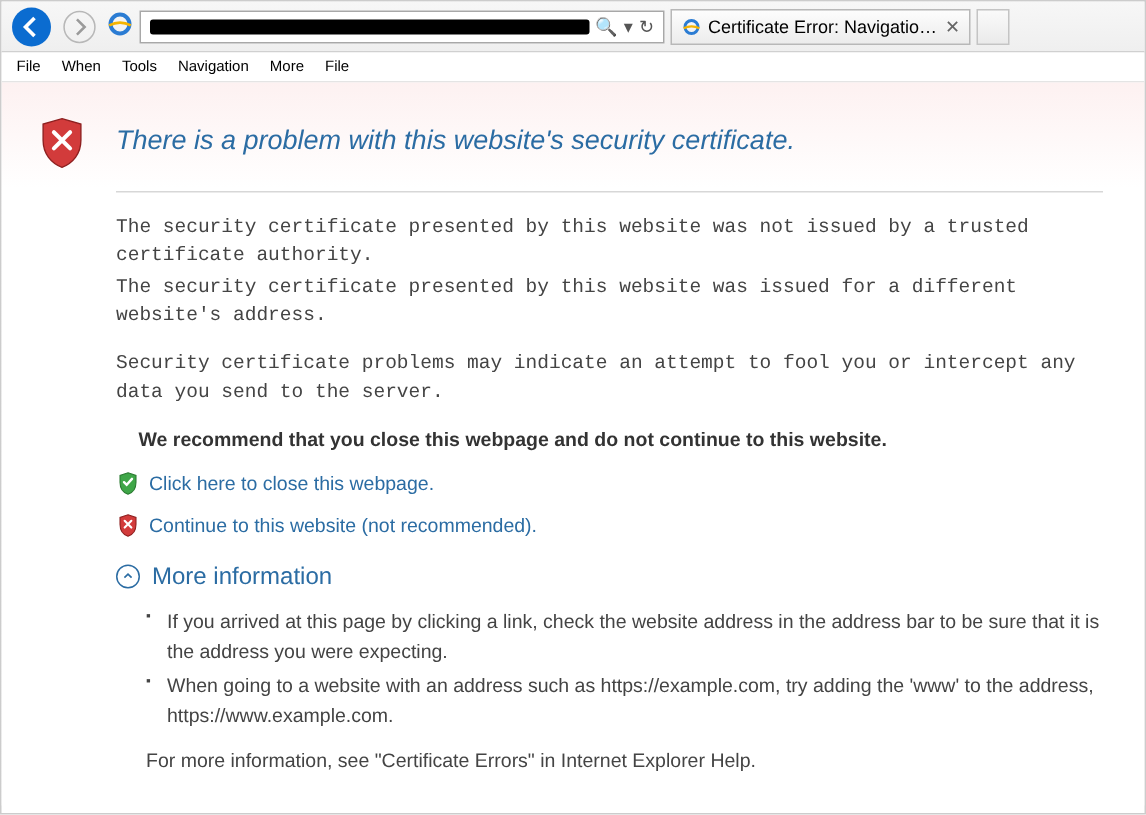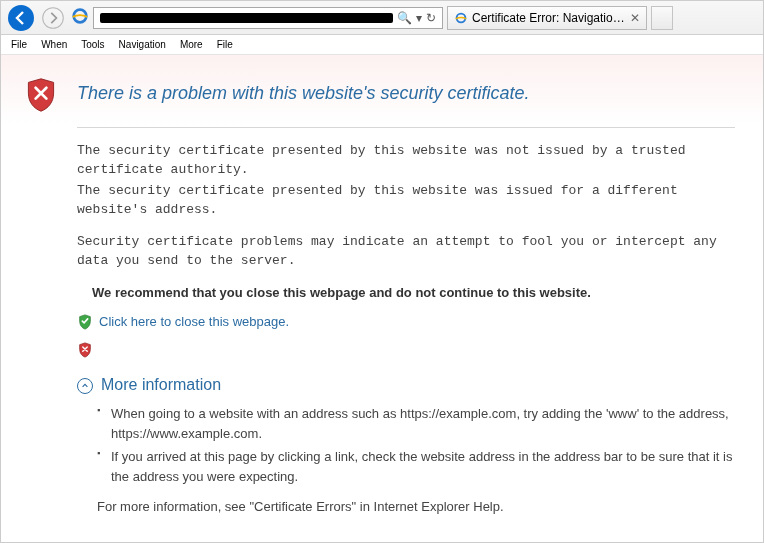--- a/index.html
+++ b/index.html
@@ -86,21 +86,21 @@
   hr.sep { border:none; border-top:1px solid #d7d7d7; margin:8px 0 14px 0; }
   .para { color:#444; line-height:1.45; margin:0 0 14px 0;font-family:Liberation Mono, monospace; }
   .strong-para { font-weight:600; color:#333; margin:0 0 14px 15px; }
   .action-link {
     display:flex; align-items:flex-start; gap:6px;
     color:#2b6ca3; cursor:pointer; margin-bottom:12px;
     text-decoration:none; font-size:13px;
   }
   .ico { width:16px; height:16px; flex:0 0 16px; }
   .more-info-head {
-    display:flex; align-items:flex-end; gap:8px;
+    display:flex; align-items:flex-start; gap:8px;
     color:#2b6ca3; font-size:16px; margin:18px 0 10px 0; cursor:pointer;
   }
   .chev-circle {
     width:16px; height:16px; border:1px solid #2b6ca3; border-radius:50%;
     display:flex; align-items:center; justify-content:center; color:#2b6ca3; font-size:10px;
   }
   ul.bullets { list-style:none; padding-left:20px; margin:0 0 12px 0; color:#444; }
   ul.bullets li { position:relative; padding-left:14px; line-height:1.5; margin-bottom:4px; }
   ul.bullets li::before { content:"▪"; position:absolute; left:0; top:0; color:#444; font-size:9px; }
   .footer-line { color:#444; margin-left:20px; }
@@ -180,31 +180,32 @@
         <path d="M5 8 L7 10 L11 5.5" stroke="#fff" stroke-width="1.8" fill="none" stroke-linecap="round"></path>
       </svg>
       <span>Click here to close this webpage.</span>
     </a>
 
     <a class="action-link">
       <svg class="ico" viewBox="0 0 16 18">
         <path d="M8 1 L14 3 V8 C14 13 11 16 8 17 C5 16 2 13 2 8 V3 Z" fill="#d23b3b" stroke="#8e1f1f" stroke-width="0.8"></path>
         <path d="M5.5 5.5 L10.5 10.5 M10.5 5.5 L5.5 10.5" stroke="#fff" stroke-width="1.6" stroke-linecap="round"></path>
       </svg>
+      <span>Continue to this website (not recommended).</span>
     </a>
 
     <div class="more-info-head">
       <span class="chev-circle">
         <svg viewBox="0 0 10 10" width="8" height="8">
             <path d="M2 6 L5 3 L8 6" fill="none" stroke="#2b6ca3" stroke-width="1.4"></path>
           </svg>
       </span>
       <span>More information</span>
     </div>
 
     <ul class="bullets">
+      <li>If you arrived at this page by clicking a link, check the website address in the address bar to be sure that it is the address you were expecting.</li>
       <li>When going to a website with an address such as https://example.com, try adding the 'www' to the address, https://www.example.com.</li>
-      <li>If you arrived at this page by clicking a link, check the website address in the address bar to be sure that it is the address you were expecting.</li>
     </ul>
 
     <p class="footer-line">For more information, see "Certificate Errors" in Internet Explorer Help.</p>
   </div>
 </div>
 
 </body></html>

